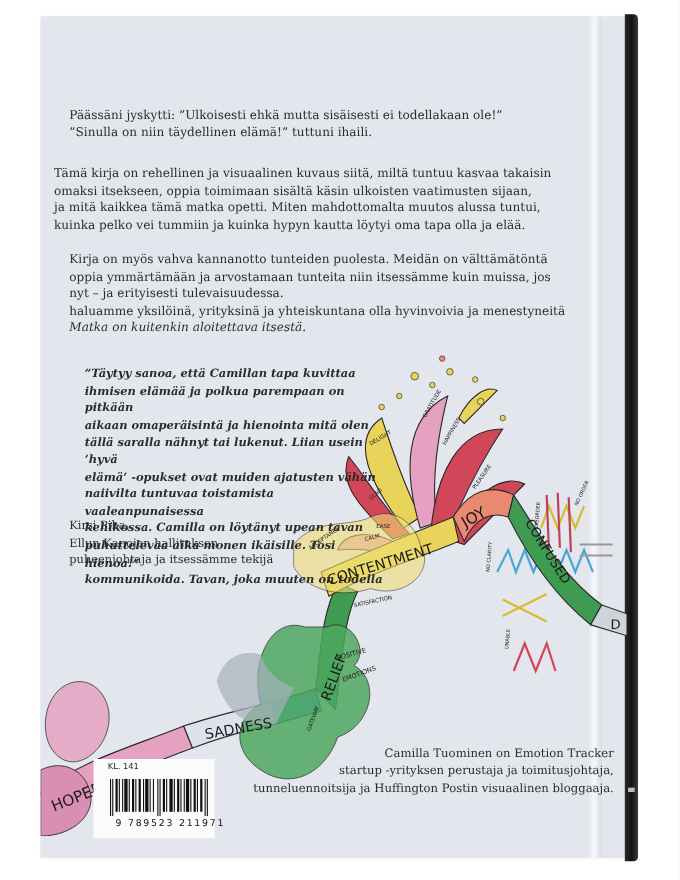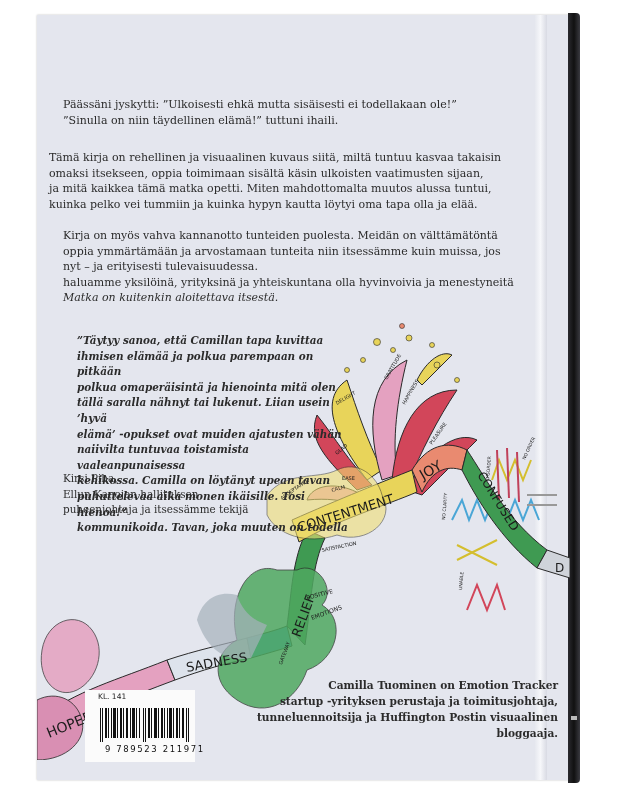--- a/index.html
+++ b/index.html
@@ -13,21 +13,21 @@
   .spine-mark{position:absolute;left:571px;top:716px;width:6px;height:4px;background:#bbb;}
   .text{position:absolute;color:#2b2b2b;font-size:11px;line-height:15.6px;}
   .p{margin:0;}
   .para1{left:63px;top:97px;width:480px;}
   .para2{left:49px;top:150px;width:480px;}
   .para3{left:63px;top:228px;width:480px;}
   .para4{left:63px;top:290px;width:480px;font-style:italic;}
   .quote{left:63px;top:333px;width:280px;font-style:italic;font-weight:bold;font-size:10.4px;line-height:15.6px;margin-left:14px;}
   .sig{left:63px;top:471px;width:280px;font-size:10.4px;line-height:15.6px;}
   .sig .name{font-weight:normal;}
-  .author{right:60px;top:677px;width:330px;text-align:right;font-weight:bold;font-size:10.6px;line-height:16px;}
+  .author{right:60px;top:677px;width:330px;text-align:right;font-weight:normal;font-size:10.6px;line-height:16px;}
   .barcode-box{position:absolute;left:85px;top:690px;width:110px;height:72px;background:#fbfbfb;}
   .kl{position:absolute;left:98px;top:692px;font-family:"DejaVu Sans",sans-serif;font-size:7.5px;color:#222;}
   .bars{position:absolute;left:100px;top:708px;width:90px;height:34px;}
   .isbn{position:absolute;left:105px;top:744px;font-family:"DejaVu Sans",sans-serif;font-size:8.5px;letter-spacing:1.6px;color:#111;}
   svg.illus{position:absolute;left:37px;top:320px;width:533px;height:440px;}
   .lbl{font-family:"DejaVu Sans",sans-serif;fill:#1b1b1b;}
 </style>
 </head>
 <body>
 
@@ -148,21 +148,21 @@
 
   <text class="lbl" x="452" y="160" font-size="4.5" transform="rotate(-85 452 160)">DISORDER</text>
   <text class="lbl" x="488" y="140" font-size="4.5" transform="rotate(-65 488 140)">NO ORDER</text>
   <text class="lbl" x="408" y="200" font-size="4.5" transform="rotate(-85 408 200)">NO CLARITY</text>
   <text class="lbl" x="425" y="270" font-size="4.5" transform="rotate(-85 425 270)">UNABLE</text>
 </svg>
 
 <div class="text quote">
   <p class="p">”Täytyy sanoa, että Camillan tapa kuvittaa</p>
   <p class="p">ihmisen elämää ja polkua parempaan on pitkään</p>
-  <p class="p">polkua omaperäisintä ja hienointa mitä olen</p>
+  <p class="p">aikaan omaperäisintä ja hienointa mitä olen</p>
   <p class="p">tällä saralla nähnyt tai lukenut. Liian usein ’hyvä</p>
   <p class="p">elämä’ -opukset ovat muiden ajatusten vähän</p>
   <p class="p">naiivilta tuntuvaa toistamista vaaleanpunaisessa</p>
   <p class="p">kehikossa. Camilla on löytänyt upean tavan</p>
   <p class="p">puhuttelevaa aika monen ikäisille. Tosi hienoa!”</p>
   <p class="p">kommunikoida. Tavan, joka muuten on todella</p>
 </div>
 
 <div class="text sig">
   <p class="p name">Kirsi Piha,</p>

